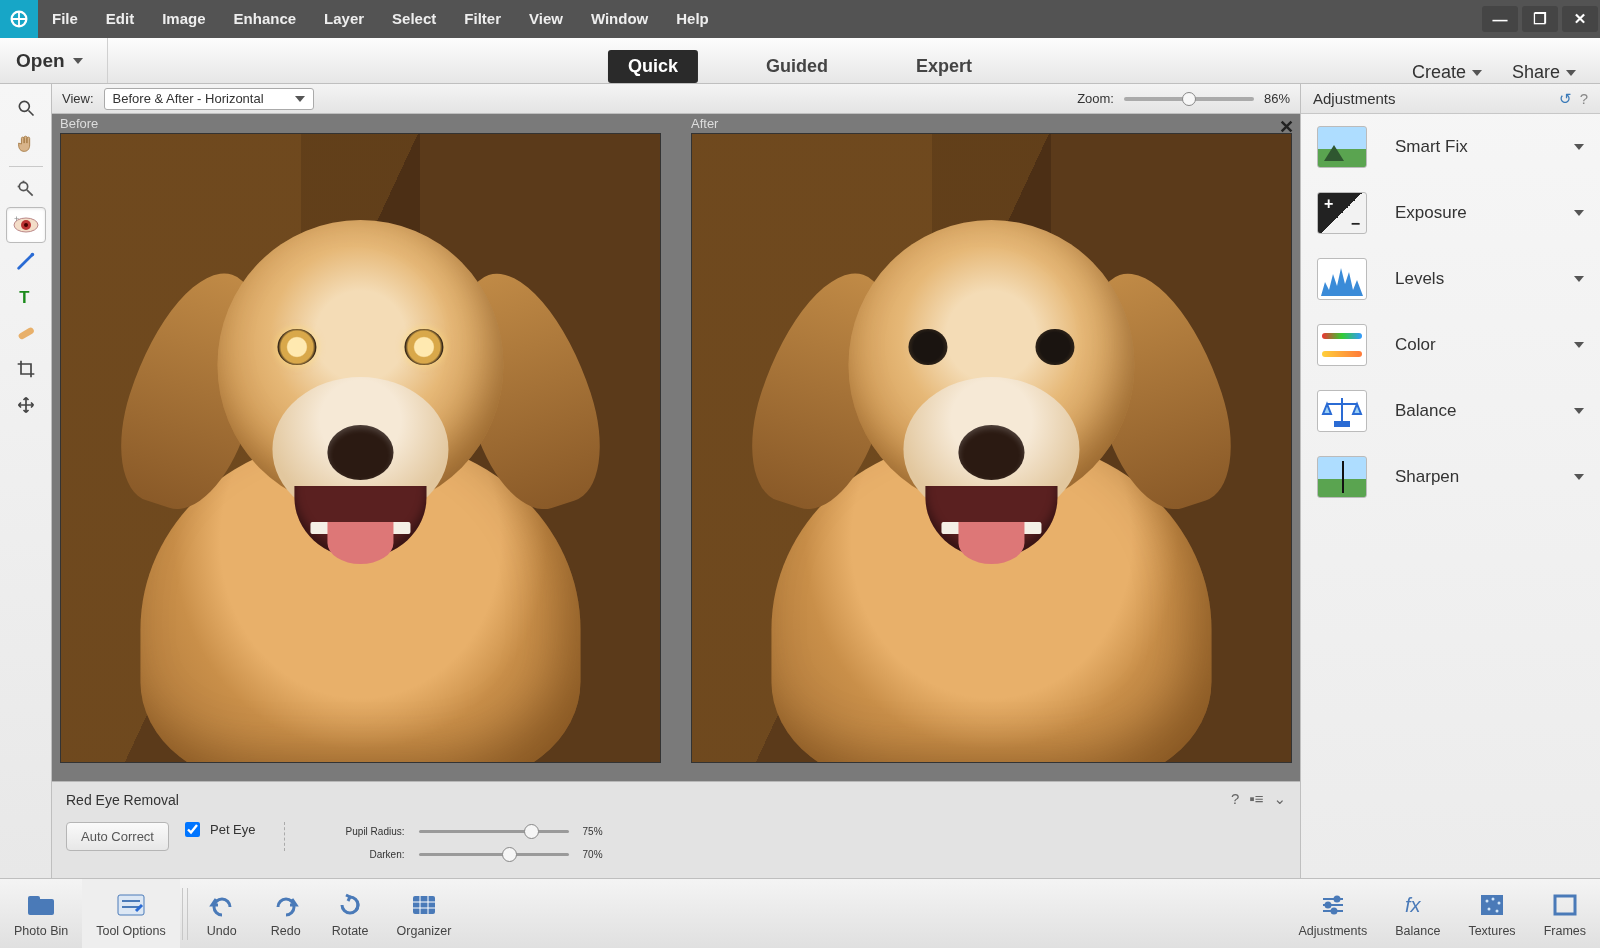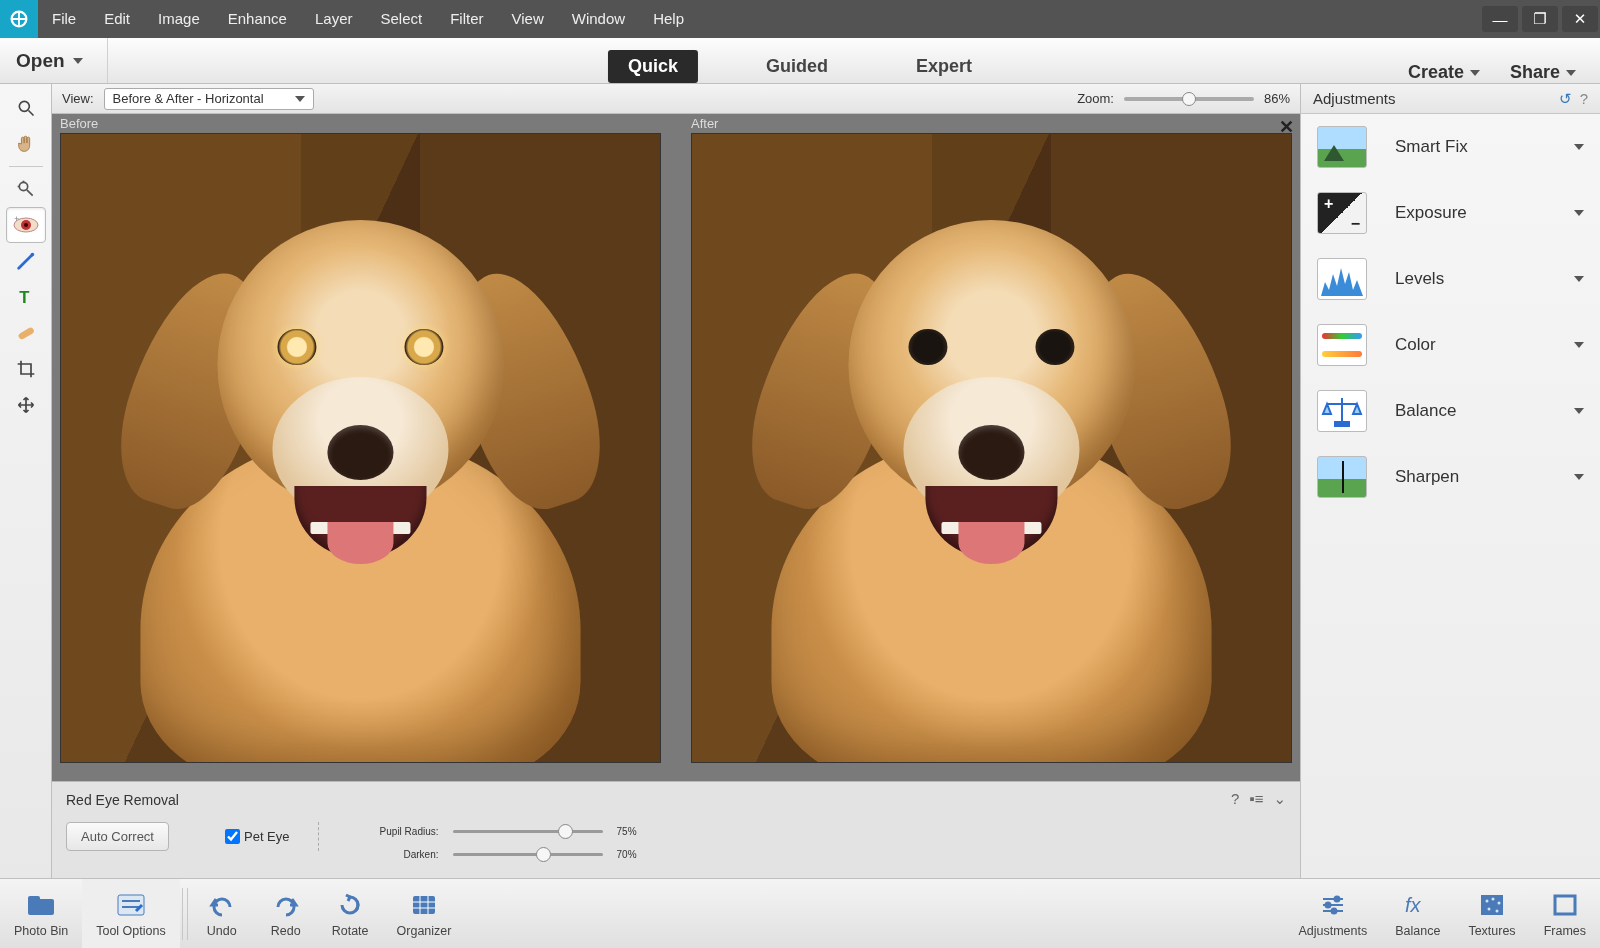--- a/index.html
+++ b/index.html
@@ -1,32 +1,32 @@
 <!DOCTYPE html>
 <html><head>
 <meta charset="utf-8">
 <style>
 * { margin: 0; padding: 0; box-sizing: border-box; font-family: -apple-system, "Segoe UI", Tahoma, sans-serif; user-select: none; }
 html, body { width: 1600px; height: 948px; overflow: hidden; background: #dcdcdc; }
 
 
-.menubar { height: 38px; background: #535353; color: #eee; display: flex; align-items: center; }
+.menubar { height: 38px; background: #535353; color: #eee; display: flex; align-items: center; font-weight: bold; }
 .app-logo { width: 38px; height: 38px; background: #17a6c7; display: flex; align-items: center; justify-content: center; }
 .menubar .menu-item { padding: 0 14px; font-size: 15px; line-height: 38px; cursor: pointer; }
 .winctrls { margin-left: auto; display: flex; }
 .winctrls div { width: 36px; height: 26px; margin: 0 2px; background: #454545; color: #fff; display: flex; align-items: center; justify-content: center; border-radius: 3px; font-size: 15px; cursor: pointer; }
 
 
 .modebar { height: 46px; background: linear-gradient(#fdfdfd,#e6e6e6); border-bottom: 1px solid #bfbfbf; display: flex; align-items: flex-end; }
 .open-btn { display: flex; align-items: center; gap: 8px; padding: 0 24px 0 16px; font-size: 19px; font-weight: 700; color: #333; cursor: pointer; height: 100%; border-right: 1px solid #d0d0d0; }
 .modes { position: absolute; left: 50%; transform: translateX(-50%); display: flex; gap: 48px; align-items: center; }
 .mode-tab { font-size: 18px; font-weight: 700; color: #444; padding: 6px 20px; cursor: pointer; }
 .mode-tab.active { background: #2a2a2a; color: #fff; border-radius: 3px; }
 .cs-right { margin-left: auto; display: flex; gap: 30px; padding-right: 24px; }
-.cs-btn { display: flex; align-items: center; gap: 6px; font-size: 18px; font-weight: 700; color: #333; cursor: pointer; }
+.cs-btn { display: flex; align-items: center; gap: 6px; font-size: 18px; font-weight: 400; color: #333; cursor: pointer; }
 
 .dd-arrow { width: 0; height: 0; border-left: 5px solid transparent; border-right: 5px solid transparent; border-top: 6px solid #555; }
 
 
 .main { display: flex; height: calc(100% - 38px - 46px - 70px); }
 
 
 .toolstrip { width: 52px; background: linear-gradient(#f6f6f6,#e8e8e8); border-right: 1px solid #bfbfbf; display: flex; flex-direction: column; align-items: center; padding-top: 6px; gap: 0; }
 .tool-btn { width: 40px; height: 36px; display: flex; align-items: center; justify-content: center; border-radius: 4px; cursor: pointer; color: #444; }
 .tool-btn.selected { background: #fff; border: 1px solid #bbb; box-shadow: inset 0 1px 3px rgba(0,0,0,.1); }
@@ -66,21 +66,21 @@
 .eye.redeye { background: radial-gradient(circle,#ffe9b0 0 35%, #d9a84a 40% 60%, #3a2a18 70%); box-shadow:0 0 6px 2px rgba(255,220,120,.5);}
 .eye.fixed  { background: radial-gradient(circle,#1a1410 0 55%, #2c2218 70%); }
 
 
 .opts-panel { background: #e3e3e3; border-top:1px solid #b8b8b8; padding: 10px 14px 18px; position:relative; }
 .opts-head { font-size: 14px; color:#333; margin-bottom: 14px; }
 .opts-icons { position:absolute; right:14px; top:8px; display:flex; gap:10px; color:#666; font-size:15px;}
 .opts-body { display:flex; gap:30px; align-items:flex-start; }
 .opts-left { display:flex; gap:16px; border-right:1px dashed #aaa; padding-right:28px; }
 .auto-btn { background:linear-gradient(#fafafa,#e7e7e7); border:1px solid #b5b5b5; border-radius:4px; font-size:13px; color:#555; padding:6px 14px; cursor:pointer;}
-.chk { display:flex; align-items:center; gap:4px; font-size:13px; color:#333;margin-left:40px;}
+.chk { display:flex; gap:10px; font-size:13px; color:#333;}
 .chk input { width:15px; height:15px; }
 .slider-row { display:flex; align-items:center; gap:14px; font-size:10px; color:#333; }
 .slider-row .track { width:150px; height:3px; background:#9a9a9a; border-radius:2px; position:relative;}
 .slider-row .thumb { position:absolute; top:-6px; width:15px; height:15px; background:#f6f6f6; border:1px solid #888; border-radius:50%;}
 .slider-row .lbl { width:90px; text-align:right; }
 
 
 .right-panel { width:300px; background:linear-gradient(#f6f6f6,#ececec); border-left:1px solid #bfbfbf; display:flex; flex-direction:column; }
 .right-head { height:30px; display:flex; align-items:center; padding:0 12px; font-size:15px; color:#333; border-bottom:1px solid #c7c7c7; background:linear-gradient(#f2f2f2,#e5e5e5);}
 .right-head .ricons { margin-left:auto; display:flex; gap:8px; color:#3a7ab8; font-size:15px;}

